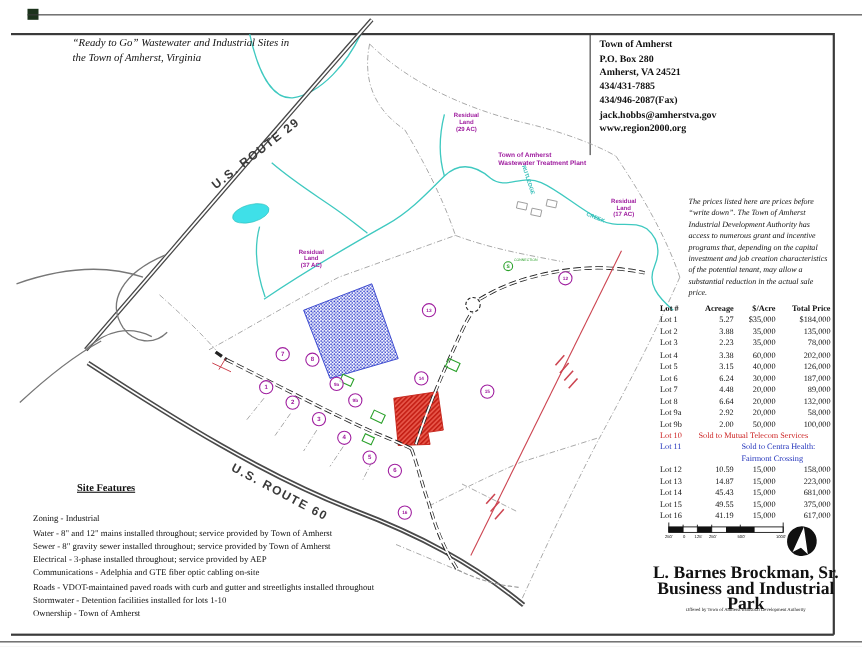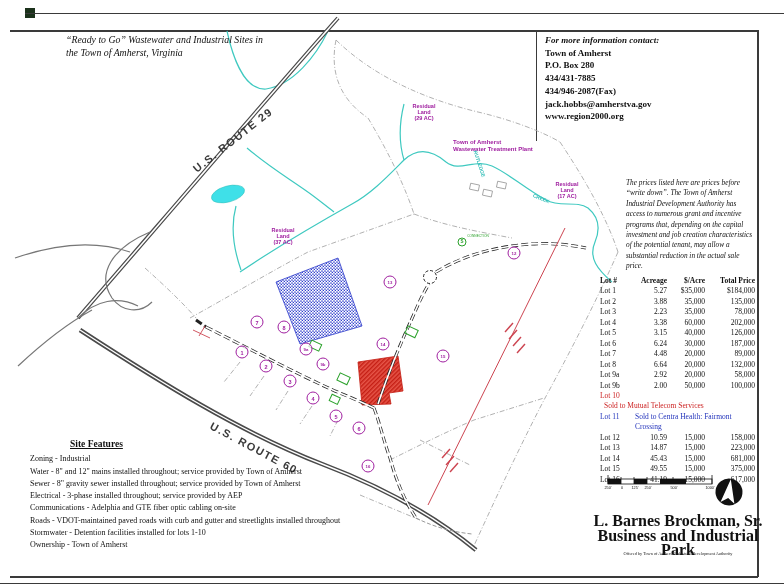--- a/index.html
+++ b/index.html
@@ -21,21 +21,21 @@
   #pricing{left:626px;top:178px;width:130px;font-style:italic;font-size:7.3px;line-height:10.4px;}
   #lot-table{left:600px;top:276px;width:157px;font-size:7.5px;line-height:10.45px;}
   .trow{display:flex;}
   .thead{font-weight:bold;align-items:flex-end;}
   .c-lot{width:31px;}
   .c-acre{width:36px;text-align:right;}
   .c-rate{width:38px;text-align:right;}
   .c-total{width:50px;text-align:right;}
   .c-note{flex:1;padding-left:4px;}
   #site-features{left:30px;top:438px;width:342px;font-size:8px;line-height:12.3px;}
-  #site-features .sf-heading{font-size:9.5px;font-weight:bold;text-decoration:underline;margin-bottom:3px;padding-left:40px;}
+  #site-features .sf-heading{font-size:9.5px;font-weight:bold;text-decoration:underline;margin-bottom:16px;padding-left:40px;}
   #park-name{left:592px;top:514px;width:172px;text-align:center;font-weight:bold;font-size:16px;line-height:14.5px;}
   #park-sub{left:592px;top:551px;width:172px;text-align:center;font-size:4.3px;color:#222;}
   .scale-label{position:absolute;font:3.8px "Liberation Sans",sans-serif;color:#111;transform:translateX(-50%);}
   .corner-mark{left:25px;top:8px;width:10px;height:10px;background:#1b321b;}
 </style>
 </head>
 <body>
 
 <div class="page">
 
@@ -222,24 +222,24 @@
       <div class="scale-label" style="left: 674px; top: 486px;">500'</div>
       <div class="scale-label" style="left: 710px; top: 486px;">1000'</div>
     </div>
 
   <div class="abs" id="header-title">
     <div>“Ready to Go” Wastewater and Industrial Sites in</div>
     <div>the Town of Amherst, Virginia</div>
   </div>
 
   <div class="abs" id="contact">
-    <div class="contact-heading">For more information contact:</div>
     <div id="contact-lines">
         <div>Town of Amherst</div>
         <div>P.O. Box 280</div>
+        <div>Amherst, VA 24521</div>
         <div>434/431-7885</div>
         <div>434/946-2087(Fax)</div>
         <div>jack.hobbs@amherstva.gov</div>
         <div>www.region2000.org</div>
       </div>
   </div>
 
   <div class="abs" id="pricing">The prices listed here are prices before “write down”.  The Town of Amherst Industrial Development Authority has access to numerous grant and incentive programs that, depending on the capital investment and job creation characteristics of the potential tenant, may allow a substantial reduction in the actual sale price.</div>
 
   <div class="abs" id="lot-table">
@@ -302,25 +302,25 @@
         <span class="c-acre">2.92</span>
         <span class="c-rate">20,000</span>
         <span class="c-total">58,000</span>
       </div>
       <div class="trow">
         <span class="c-lot">Lot 9b</span>
         <span class="c-acre">2.00</span>
         <span class="c-rate">50,000</span>
         <span class="c-total">100,000</span>
       </div>
-      <div class="trow" style="color: rgb(204, 34, 34); flex-direction: column;">
+      <div class="trow" style="color: rgb(204, 34, 34);">
         <span class="c-lot">Lot 10</span>
         <span class="c-note">Sold to Mutual Telecom Services</span>
       </div>
-      <div class="trow" style="color: rgb(34, 51, 187);">
+      <div class="trow" style="color: rgb(34, 51, 187); gap: 39px;">
         <span class="c-lot">Lot 11</span>
         <span class="c-note">Sold to Centra Health: Fairmont Crossing</span>
       </div>
       <div class="trow">
         <span class="c-lot">Lot 12</span>
         <span class="c-acre">10.59</span>
         <span class="c-rate">15,000</span>
         <span class="c-total">158,000</span>
       </div>
       <div class="trow">

